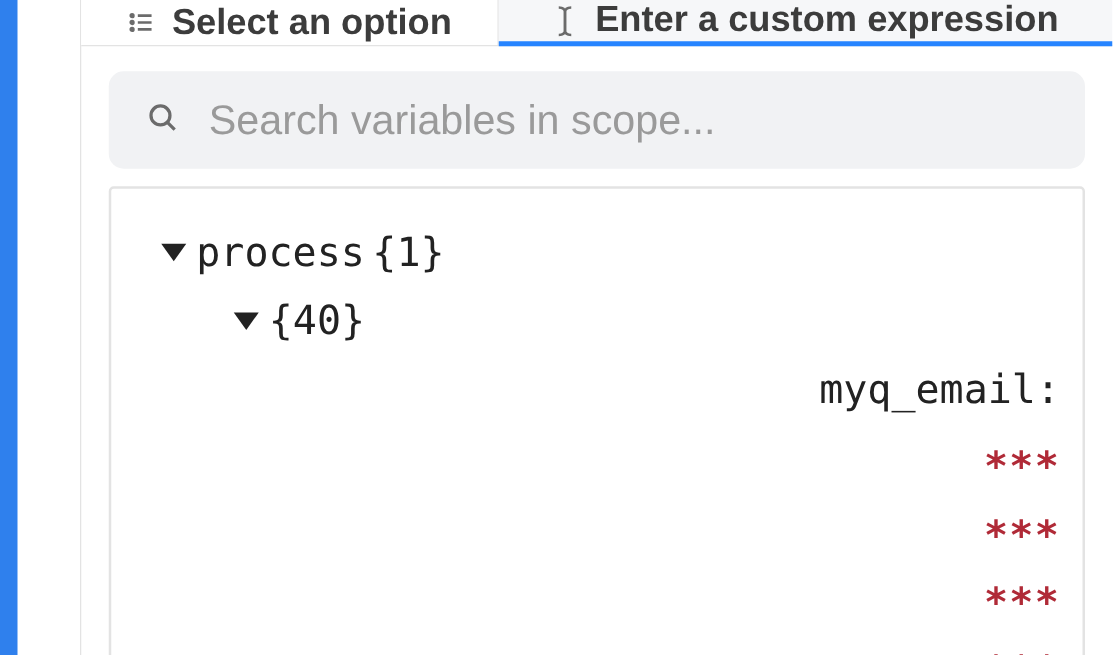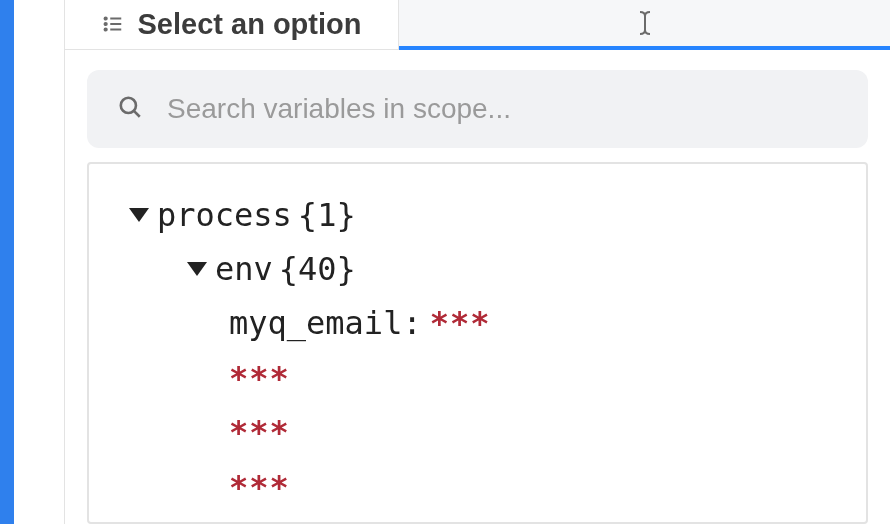--- a/index.html
+++ b/index.html
@@ -73,21 +73,21 @@
     height: 78px;
     padding: 0 30px;
     gap: 24px;
   }
   .search .ico {
     color: #6b6b6b;
   }
   .search input {
     border: none;
     background: transparent;
-    font-size: 28px;
+    font-size: 33px;
     color: #15803d;
     outline: none;
     flex: 1;
     font-family: inherit;
   }
   .search input::placeholder { color: #9a9a9a; }
   .tree-wrap {
     padding: 0 22px;
     flex: 1;
   }
@@ -114,20 +114,21 @@
     border-top: 14px solid #222;
     margin-right: 2px;
   }
   .node-key { color: #222; }
   .count { color: #222; }
   .leaf {
     display: flex;
     align-items: flex-end;
     gap: 8px;
     line-height: 1.7;
+    flex-direction: column;
   }
   .leaf-key { color: #222; }
   .masked {
     color: #b02a37;
     font-weight: 600;
     letter-spacing: 1px;
   }
   .indent-1 { padding-left: 22px; }
   .indent-2 { padding-left: 80px; }
   .indent-3 { padding-left: 122px; }
@@ -154,20 +155,21 @@
         </span>
         <span>Select an option</span>
       </div>
       <div class="tab tab-custom">
         <span class="ico">
           <svg width="20" height="28" viewBox="0 0 20 28" fill="none" stroke="currentColor" stroke-width="2">
             <path d="M5 3 C8 3 10 4 10 7 L10 21 C10 24 8 25 5 25"></path>
             <path d="M15 3 C12 3 10 4 10 7 L10 21 C10 24 12 25 15 25"></path>
           </svg>
         </span>
+        <span>Enter a custom expression</span>
       </div>
     </div>
 
     <div class="search-wrap">
       <div class="search">
         <span class="ico">
           <svg width="26" height="26" viewBox="0 0 24 24" fill="none" stroke="currentColor" stroke-width="2.4">
             <circle cx="10.5" cy="10.5" r="7"></circle>
             <line x1="21" y1="21" x2="15.8" y2="15.8"></line>
           </svg>
@@ -180,21 +182,20 @@
       <div class="tree">
 
         <div class="node indent-1">
           <span class="caret"></span>
           <span class="node-key">process</span>
           <span class="count">{1}</span>
         </div>
 
         <div class="node indent-2">
           <span class="caret"></span>
-          <span class="node-key">env</span>
           <span class="count">{40}</span>
         </div>
 
         <div class="leaf indent-3">
           <span class="leaf-key">myq_email:</span>
           <span class="masked">***</span>
         </div>
         <div class="leaf indent-3">
           <span class="masked">***</span>
         </div>

